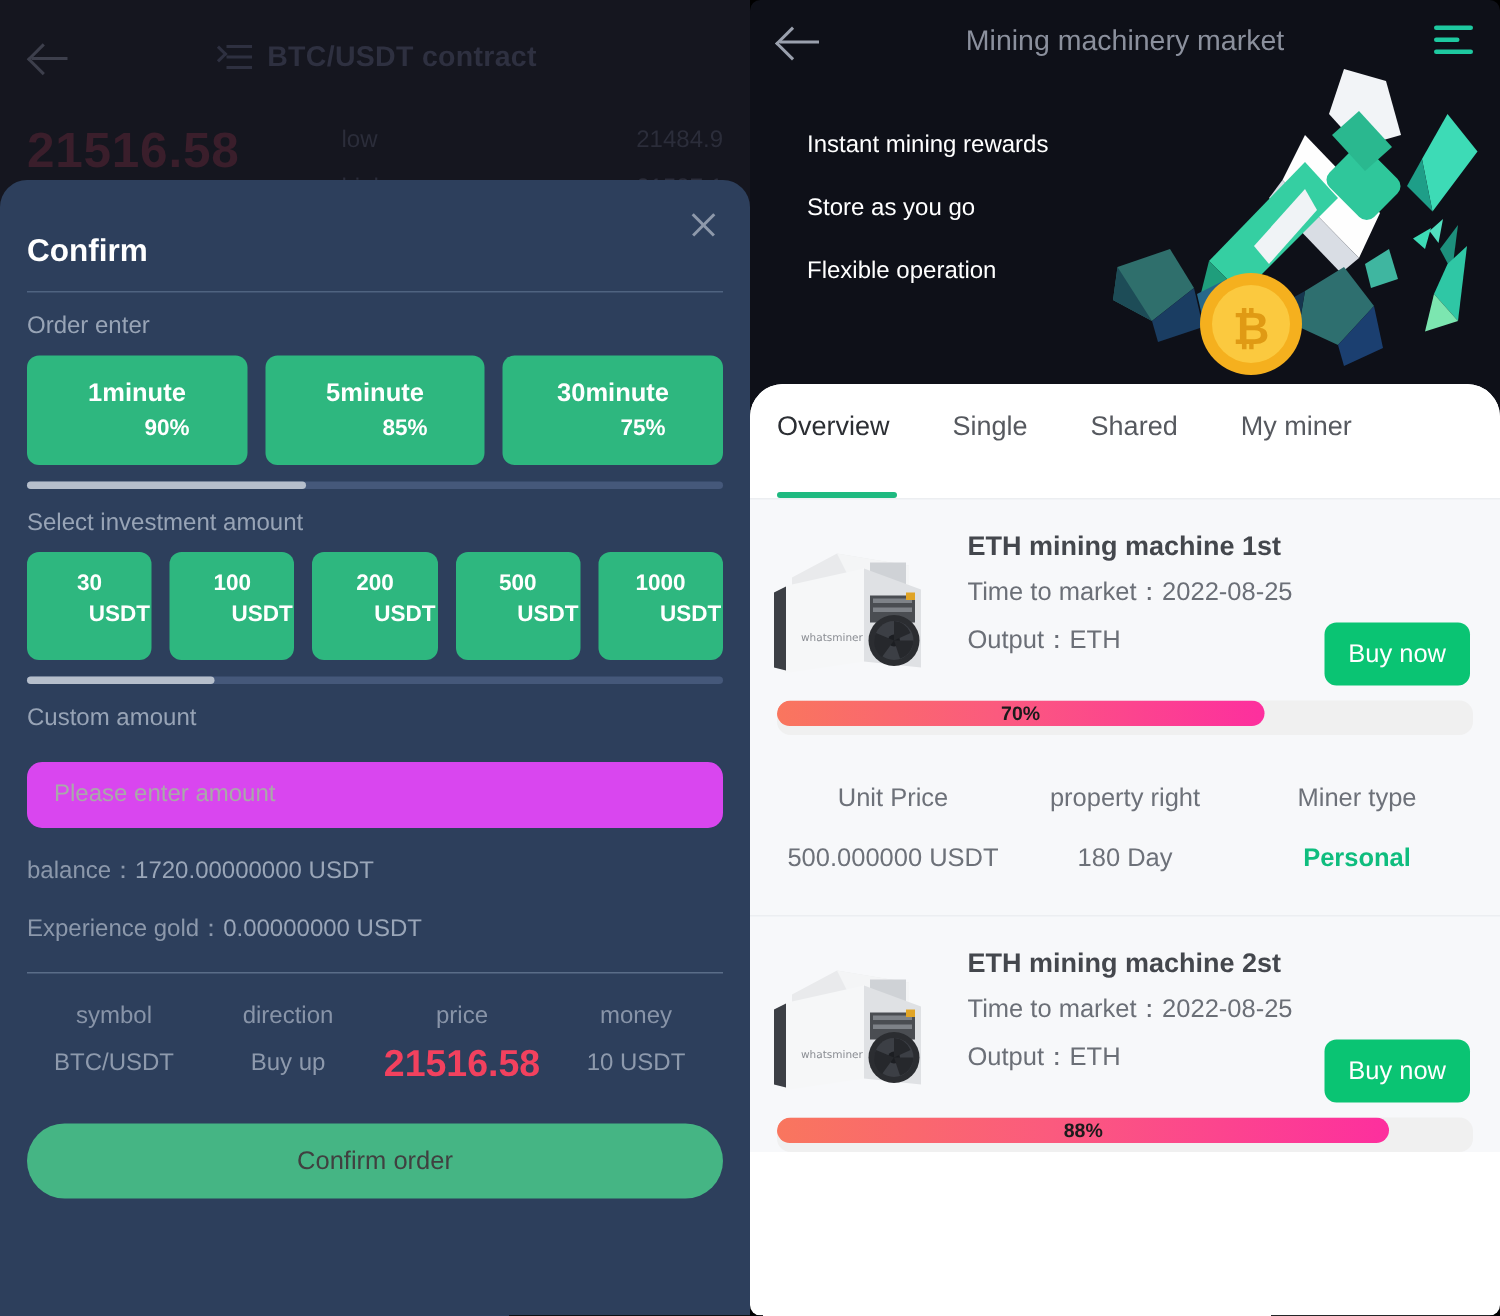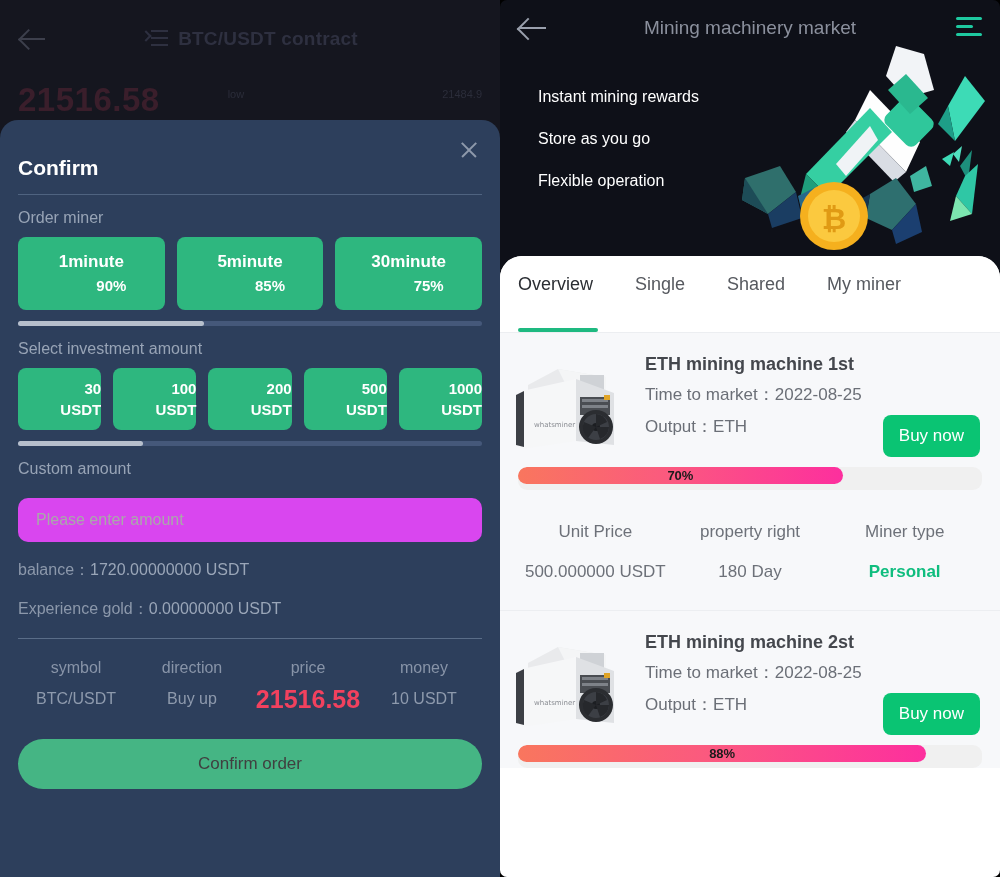--- a/index.html
+++ b/index.html
@@ -71,21 +71,21 @@
   }
   .ticker-row { display: flex; align-items: flex-start; }
   .big-price {
     font-size: 33px; font-weight: bold; color: #3a1e2b;
     letter-spacing: .5px;
     line-height: 44px;
   }
   .stats { margin-left: 68px; flex: 1; }
   .stat-line {
     display: flex; justify-content: space-between;
-    font-size: 11px; color: #2b2d3a;
+    font-size: 16px; color: #2b2d3a;
     line-height: 32px;
   }
 
   
   .sheet {
     position: absolute; left: 0; right: 0; bottom: 0;
     top: 120px;
     background: #2d3f5c;
     border-radius: 18px 18px 0 0;
     padding: 0 18px;
@@ -115,21 +115,21 @@
   .chip {
     flex: 1;
     background: #2eb77f;
     border-radius: 8px;
     color: #fff;
     text-align: center;
     padding: 13px 0 12px 0;
   }
   .chip .c1 { font-size: 17px; font-weight: bold; line-height: 24px; }
   .chip .c2 { font-size: 15px; font-weight: bold; line-height: 24px; margin-left: 40px; }
-  .chip.amt { padding: 10px 0 10px 0; text-align: right; }
+  .chip.amt { padding: 10px 0 20px 0; }
   .chip.amt .c1 { font-size: 15px; line-height: 21px; }
   .chip.amt .c2 { font-size: 15px; line-height: 21px; }
 
   .scrollbar {
     height: 5px; background: #45587a; border-radius: 3px;
     margin: 11px 0 0 0; width: 100%;
   }
   .scrollbar .thumb {
     height: 5px; background: #b6bfcc; border-radius: 3px;
   }
@@ -337,21 +337,21 @@
           </div>
         </div>
       </div>
     </div>
 
     <div class="sheet">
       <div class="close-x"></div>
       <div class="sheet-title">Confirm</div>
       <div class="hr"></div>
 
-      <div class="sec-label">Order miner</div>
+      <div class="sec-label">Order enter</div>
       <div class="chipsrow">
         <div class="chip">
           <div class="c1">1minute</div>
           <div class="c2">90%</div>
         </div>
         <div class="chip">
           <div class="c1">5minute</div>
           <div class="c2">85%</div>
         </div>
         <div class="chip">

